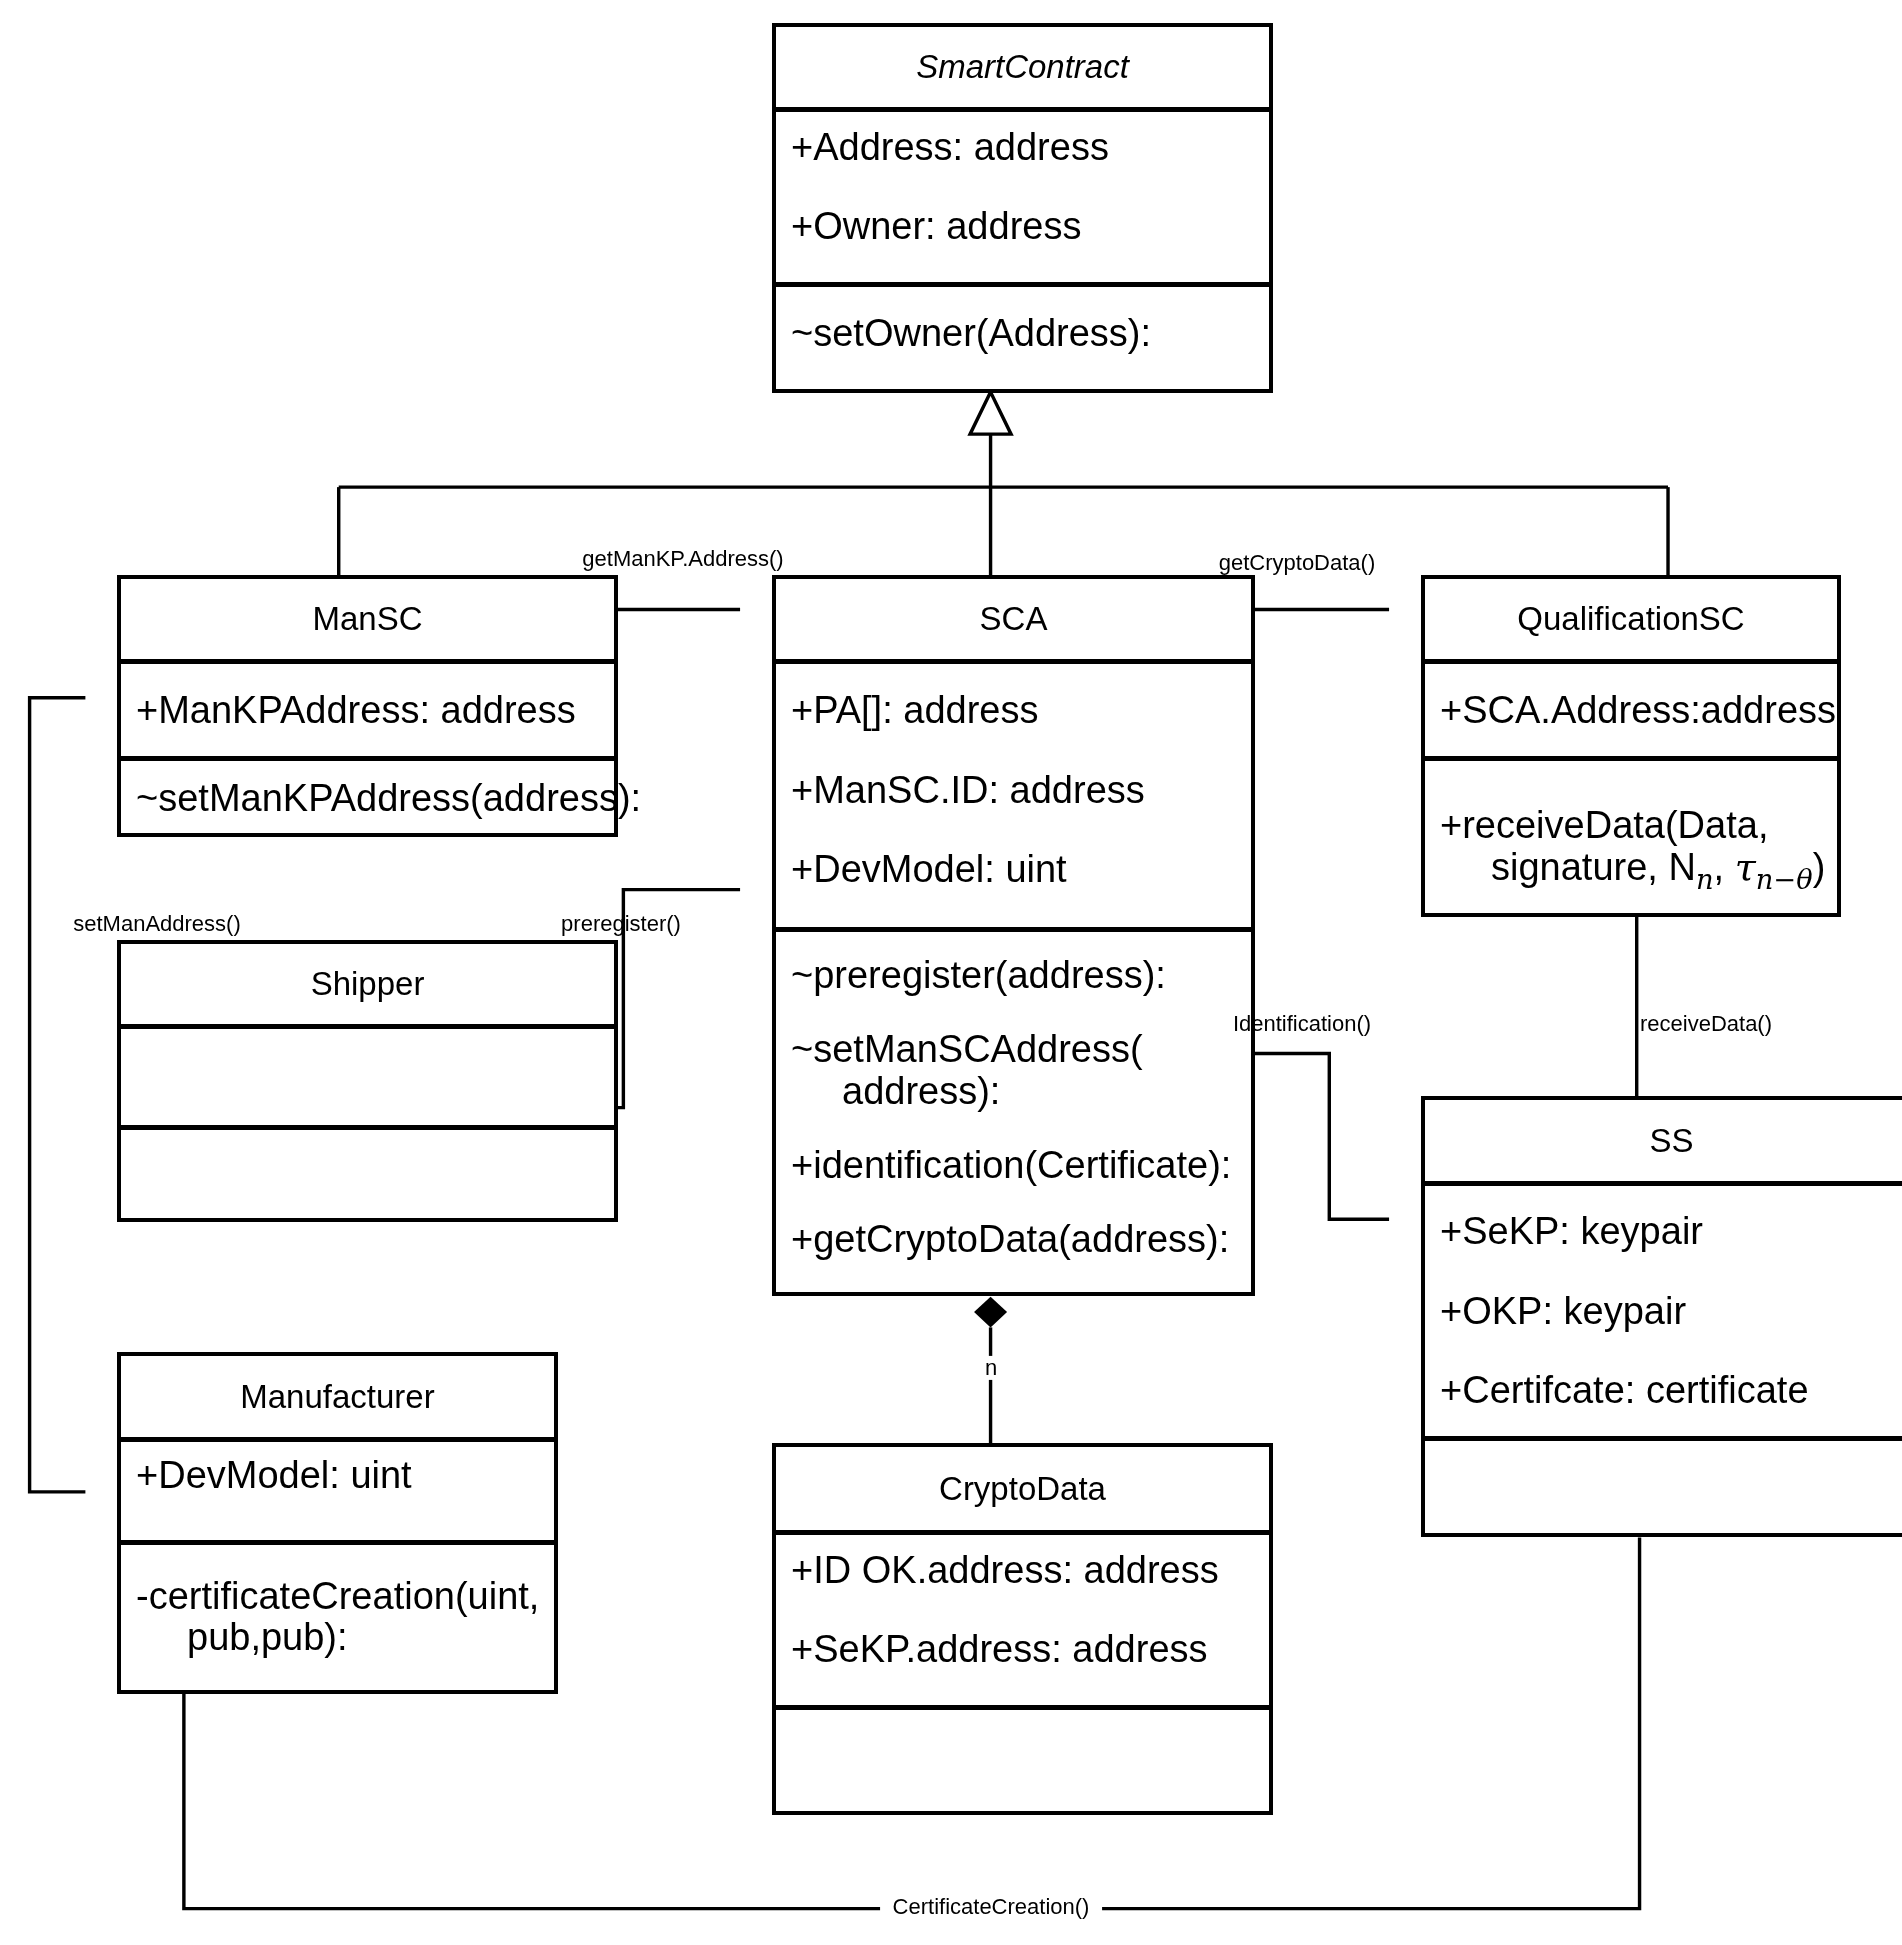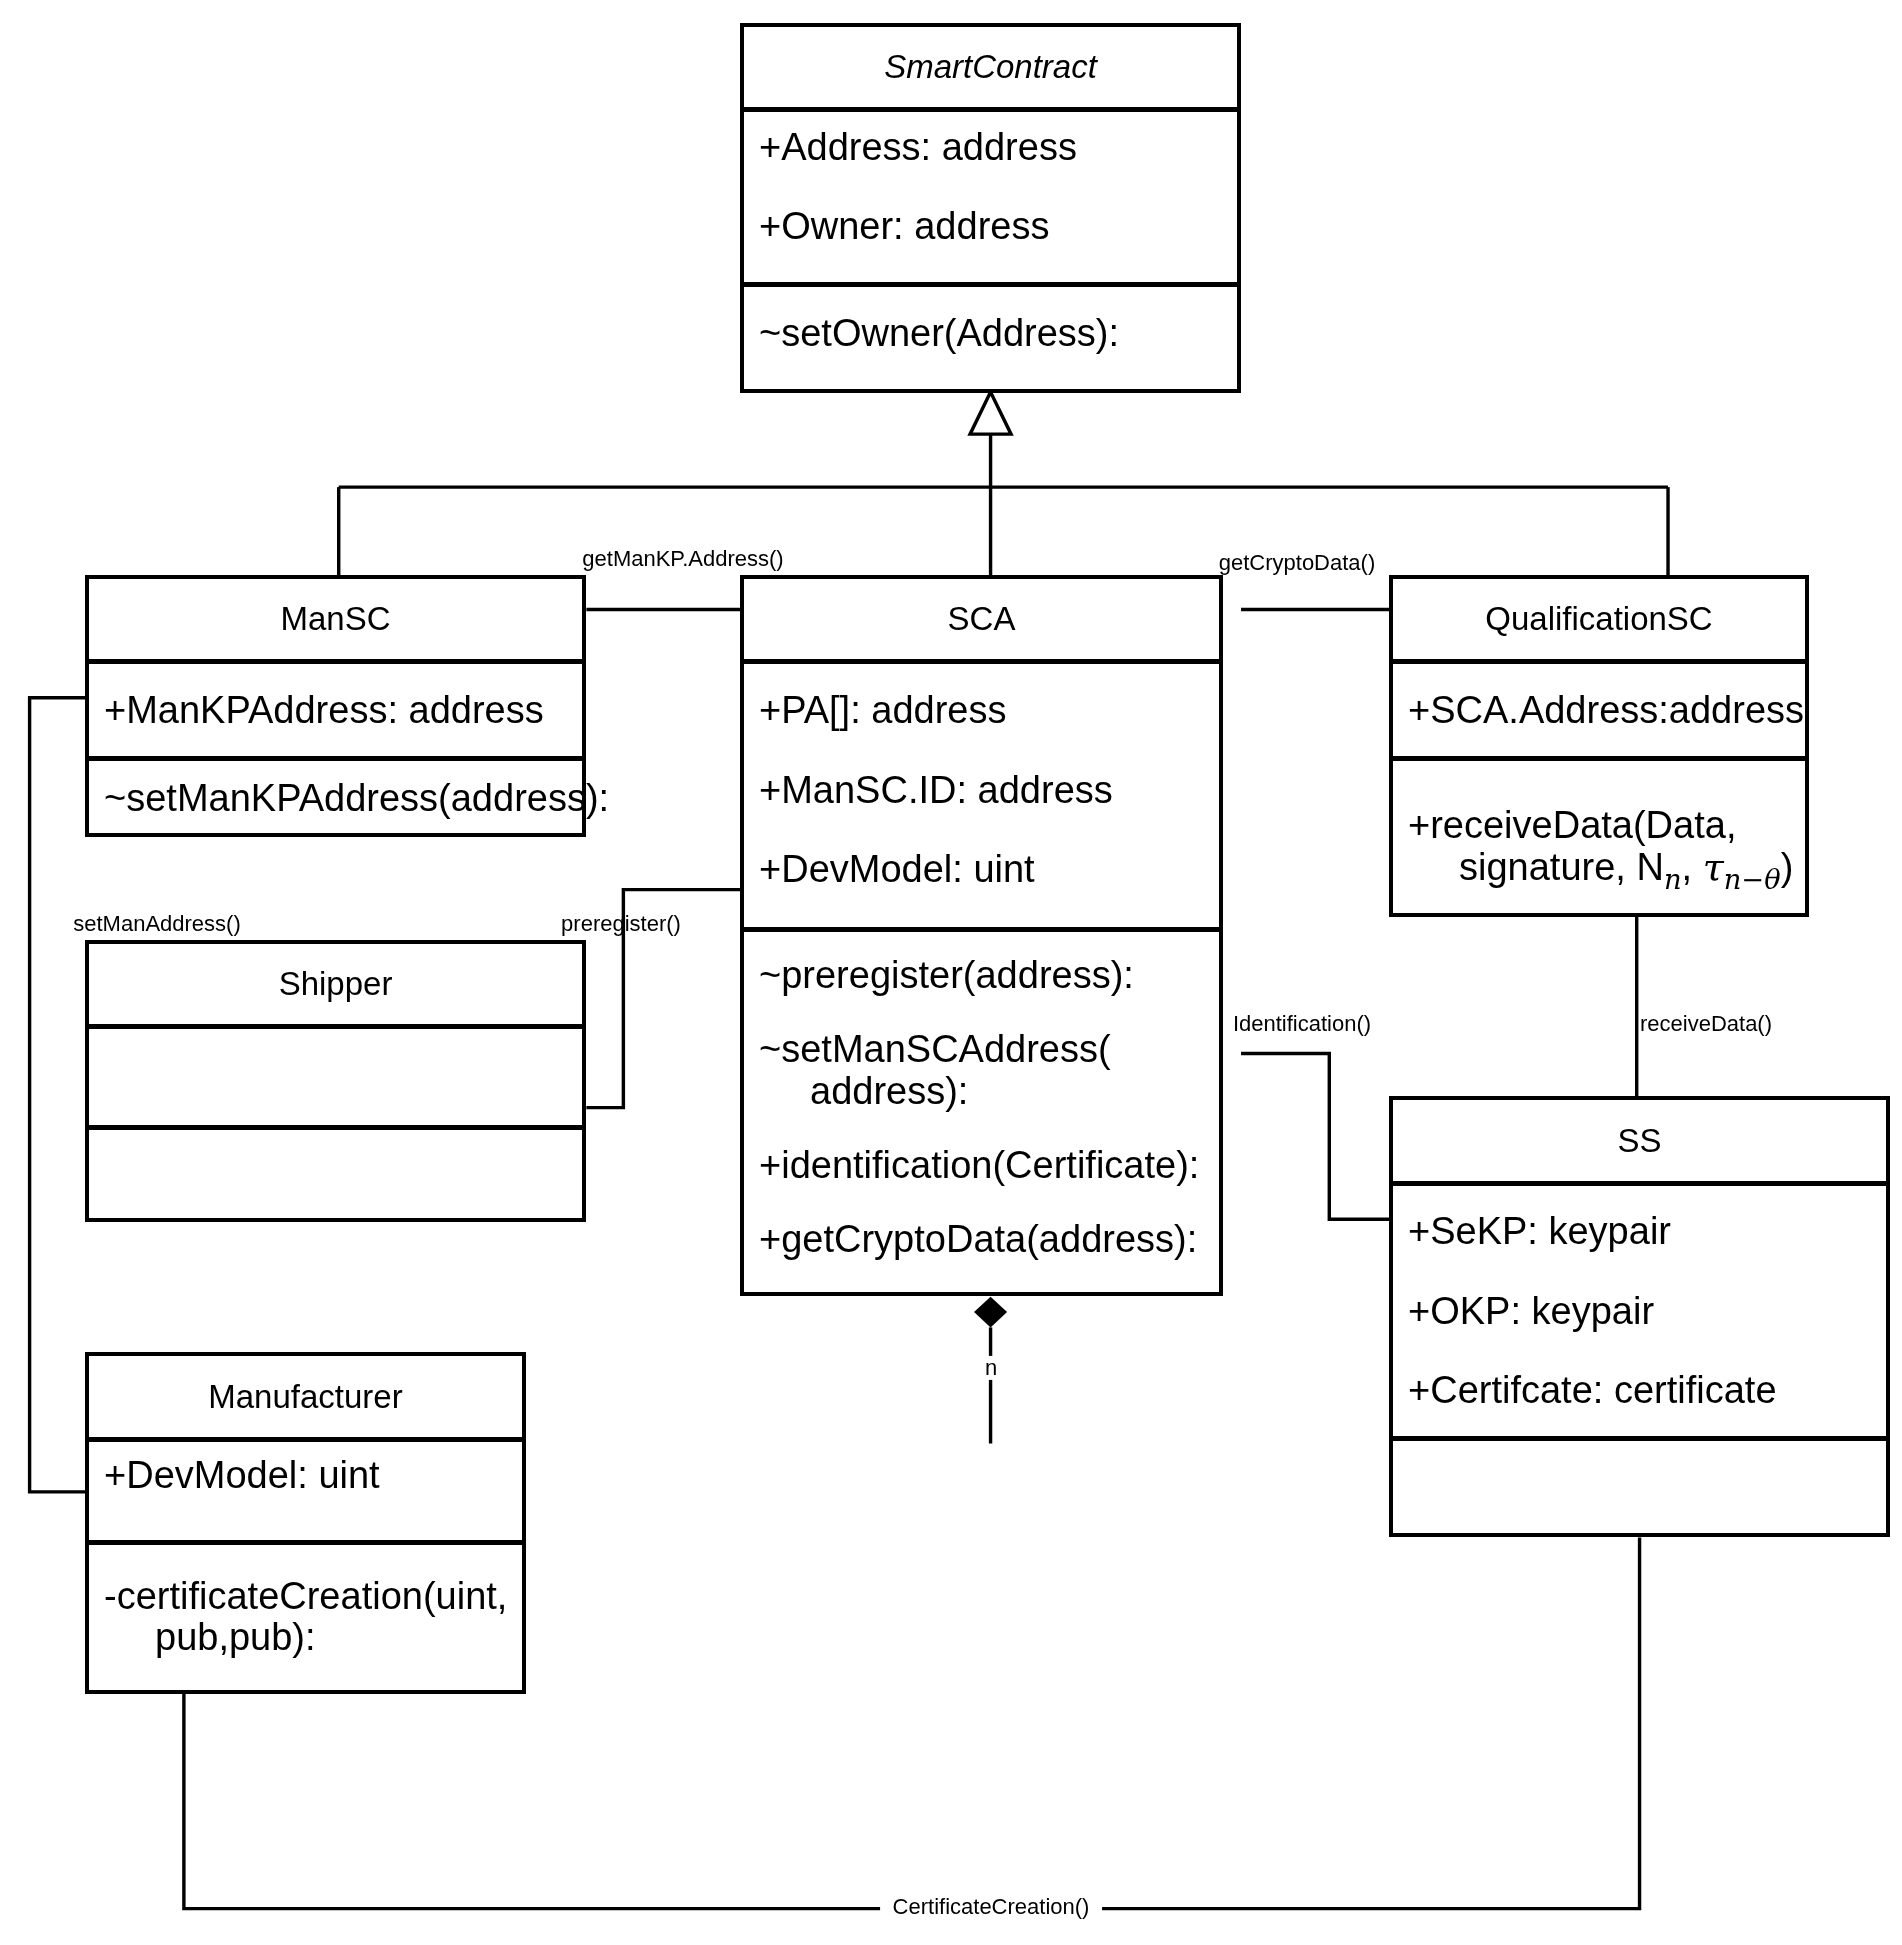--- a/index.html
+++ b/index.html
@@ -3,21 +3,21 @@
 <meta charset="utf-8">
 <style>
   html,body{margin:0;padding:0;background:#ffffff;}
   body{
     width:1902px;height:1946px;position:relative;overflow:hidden;
     font-family:"Liberation Sans","DejaVu Sans",sans-serif;color:#000;
   }
   .canvas{position:absolute;left:0;top:0;width:1902px;height:1946px;}
   svg.wires{position:absolute;left:0;top:0;width:1902px;height:1946px;}
   .cls{
-    position:absolute;box-sizing:border-box;border:4px solid #000;background:#fff;
+    position:absolute;box-sizing:border-box;border:4px solid #000;background:#fff;margin-left:32px;
   }
   .cls .sep{position:absolute;left:0;right:0;height:4.6px;background:#000;}
   .cls .tline{
     position:absolute;left:0;right:0;text-align:center;transform:translateY(-50%);
     font-size:33px;white-space:nowrap;
   }
   .cls .tline.italic{font-style:italic;}
   .cls .bline{
     position:absolute;left:15px;right:5.7px;transform:translateY(-50%);
     font-size:38px;white-space:nowrap;
@@ -108,20 +108,27 @@
 
   <div class="cls" style="left:85px;top:1352px;width:441px;height:342px">
     <div class="sep" style="top:81px"></div>
     <div class="sep" style="top:184px"></div>
     <div class="tline" style="top:41px">Manufacturer</div>
     <div class="bline" style="top:119px">+DevModel: uint</div>
     <div class="bline" style="top:240px">-certificateCreation(uint,</div>
     <div class="bline indent" style="top:281px">pub,pub):</div>
   </div>
 
+  <div class="cls" style="left:740px;top:1443px;width:501px;height:372px">
+    <div class="sep" style="top:83px"></div>
+    <div class="sep" style="top:258px"></div>
+    <div class="tline" style="top:42px">CryptoData</div>
+    <div class="bline" style="top:123px">+ID OK.address: address</div>
+    <div class="bline" style="top:202px">+SeKP.address: address</div>
+  </div>
 
   <div class="cls" style="left:1389px;top:1096px;width:501px;height:441px">
     <div class="sep" style="top:81px"></div>
     <div class="sep" style="top:336px"></div>
     <div class="tline" style="top:41px">SS</div>
     <div class="bline" style="top:131px">+SeKP: keypair</div>
     <div class="bline" style="top:211px">+OKP: keypair</div>
     <div class="bline" style="top:290px">+Certifcate: certificate</div>
   </div>
 

